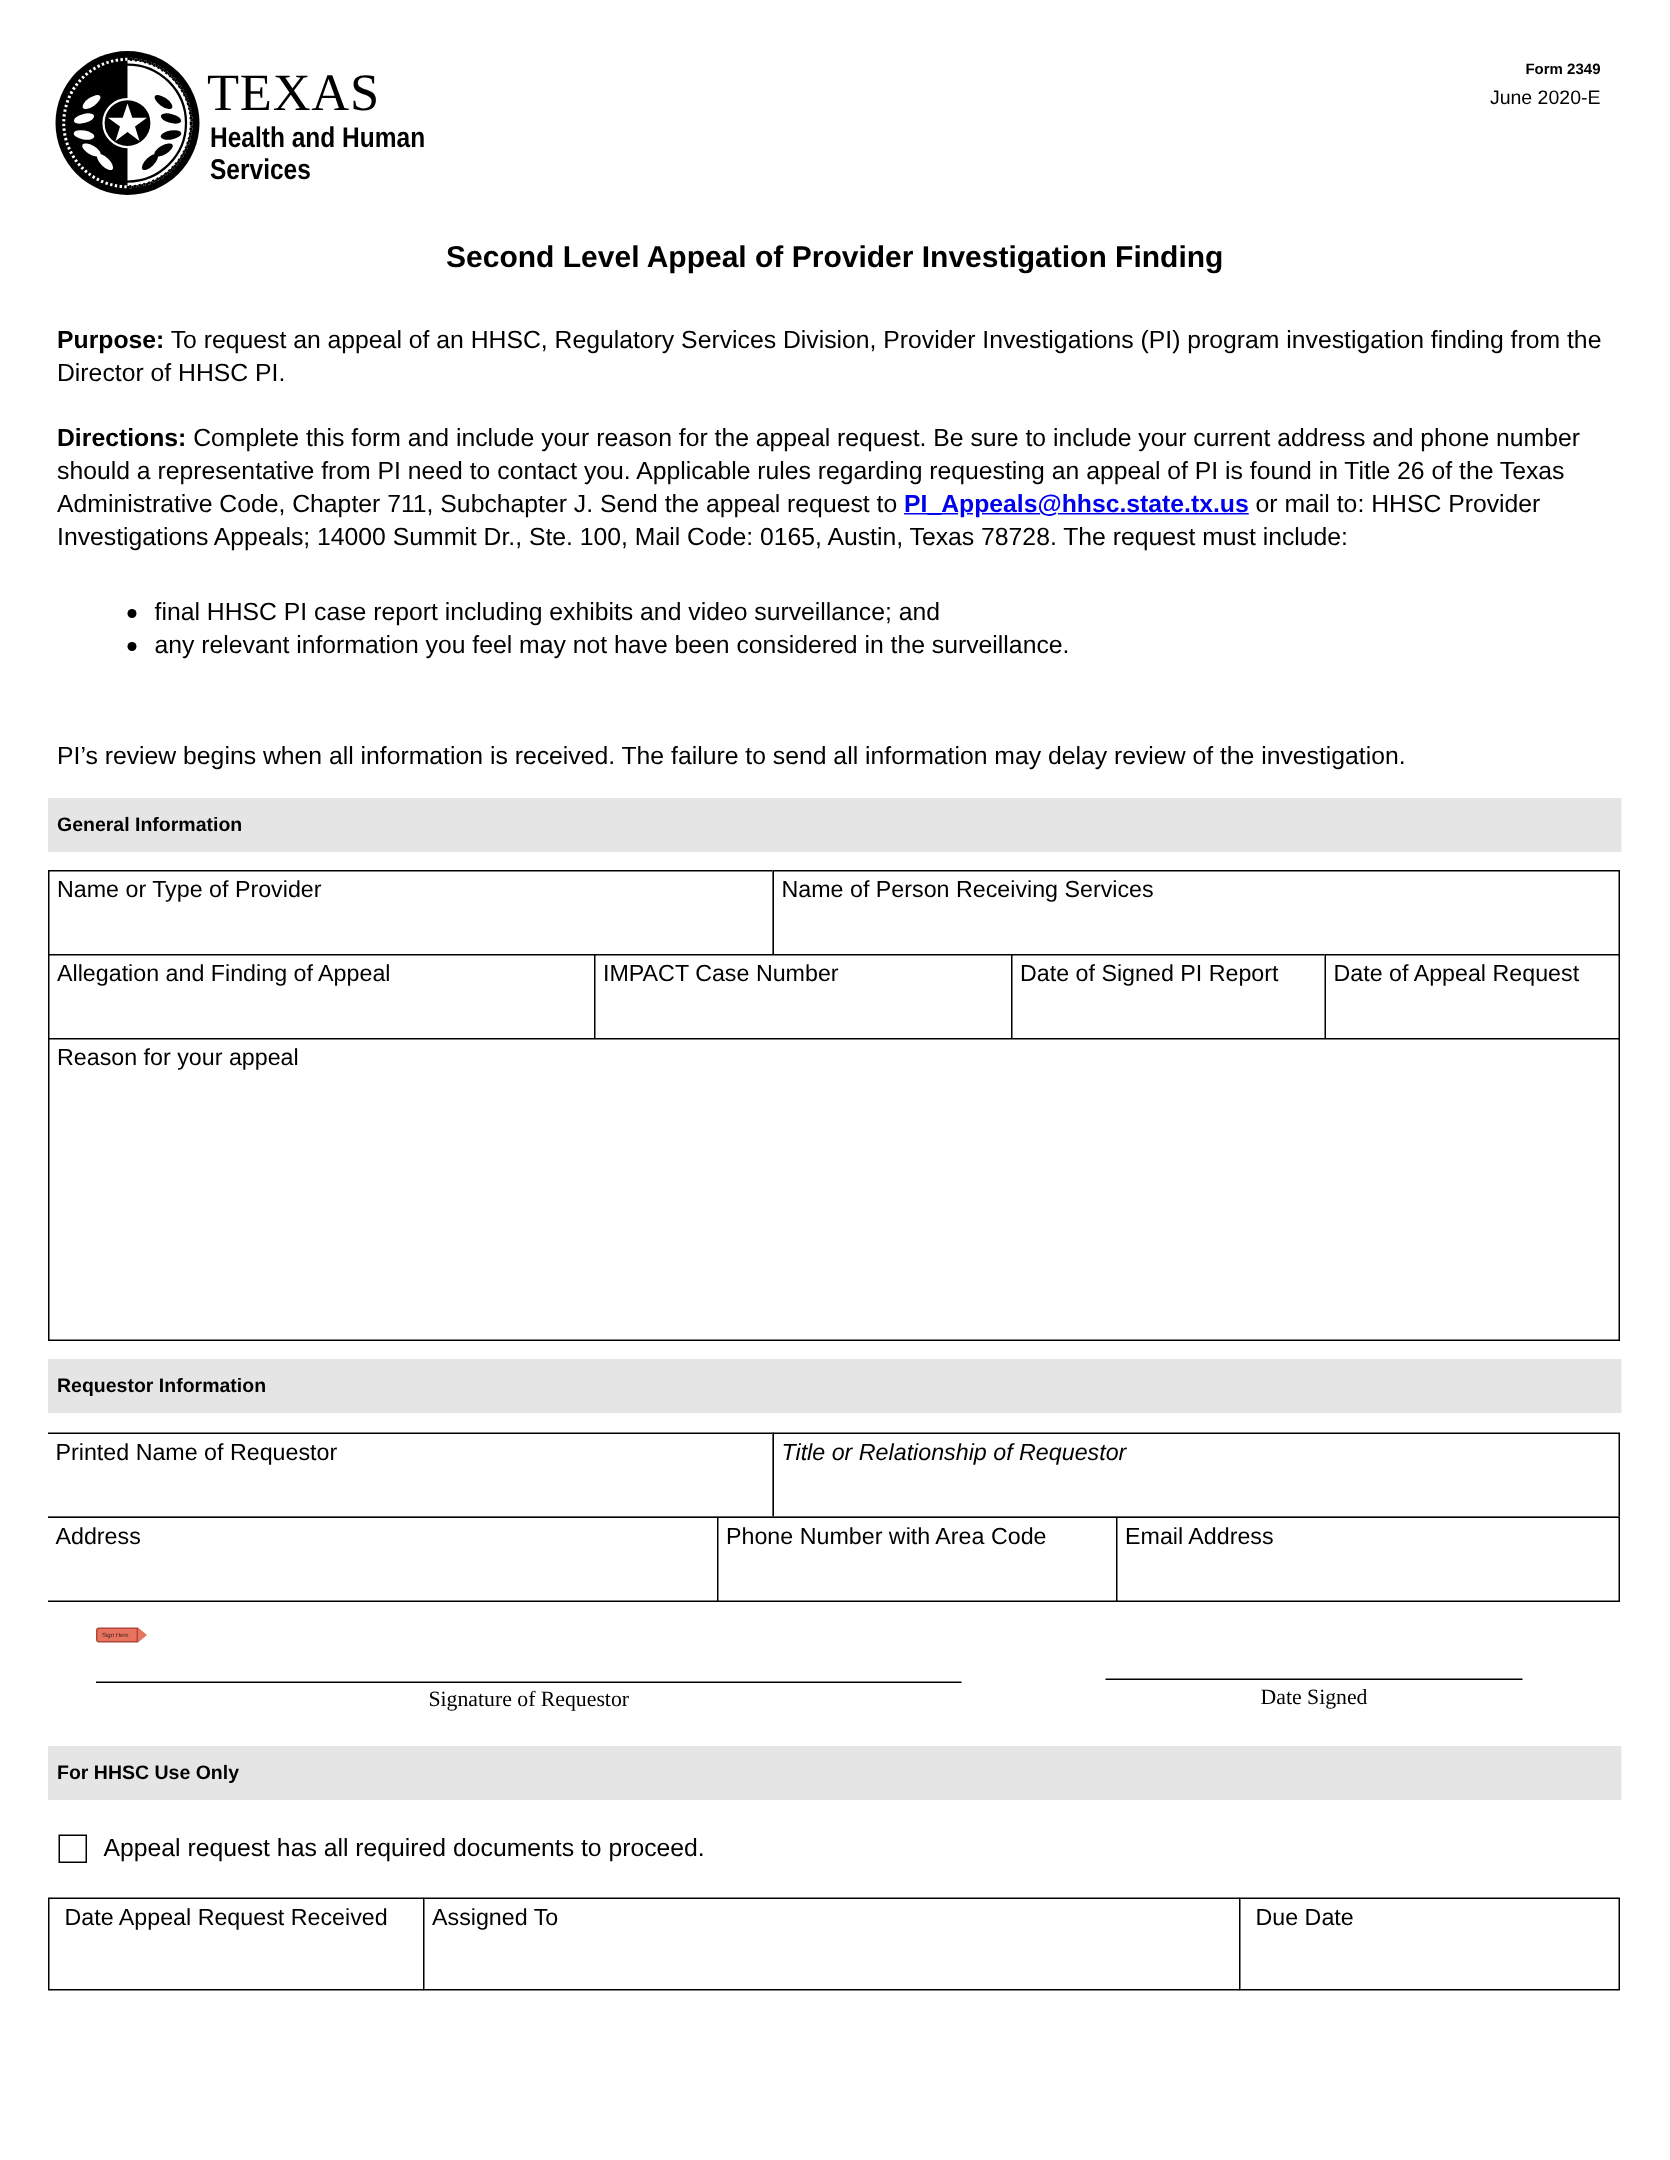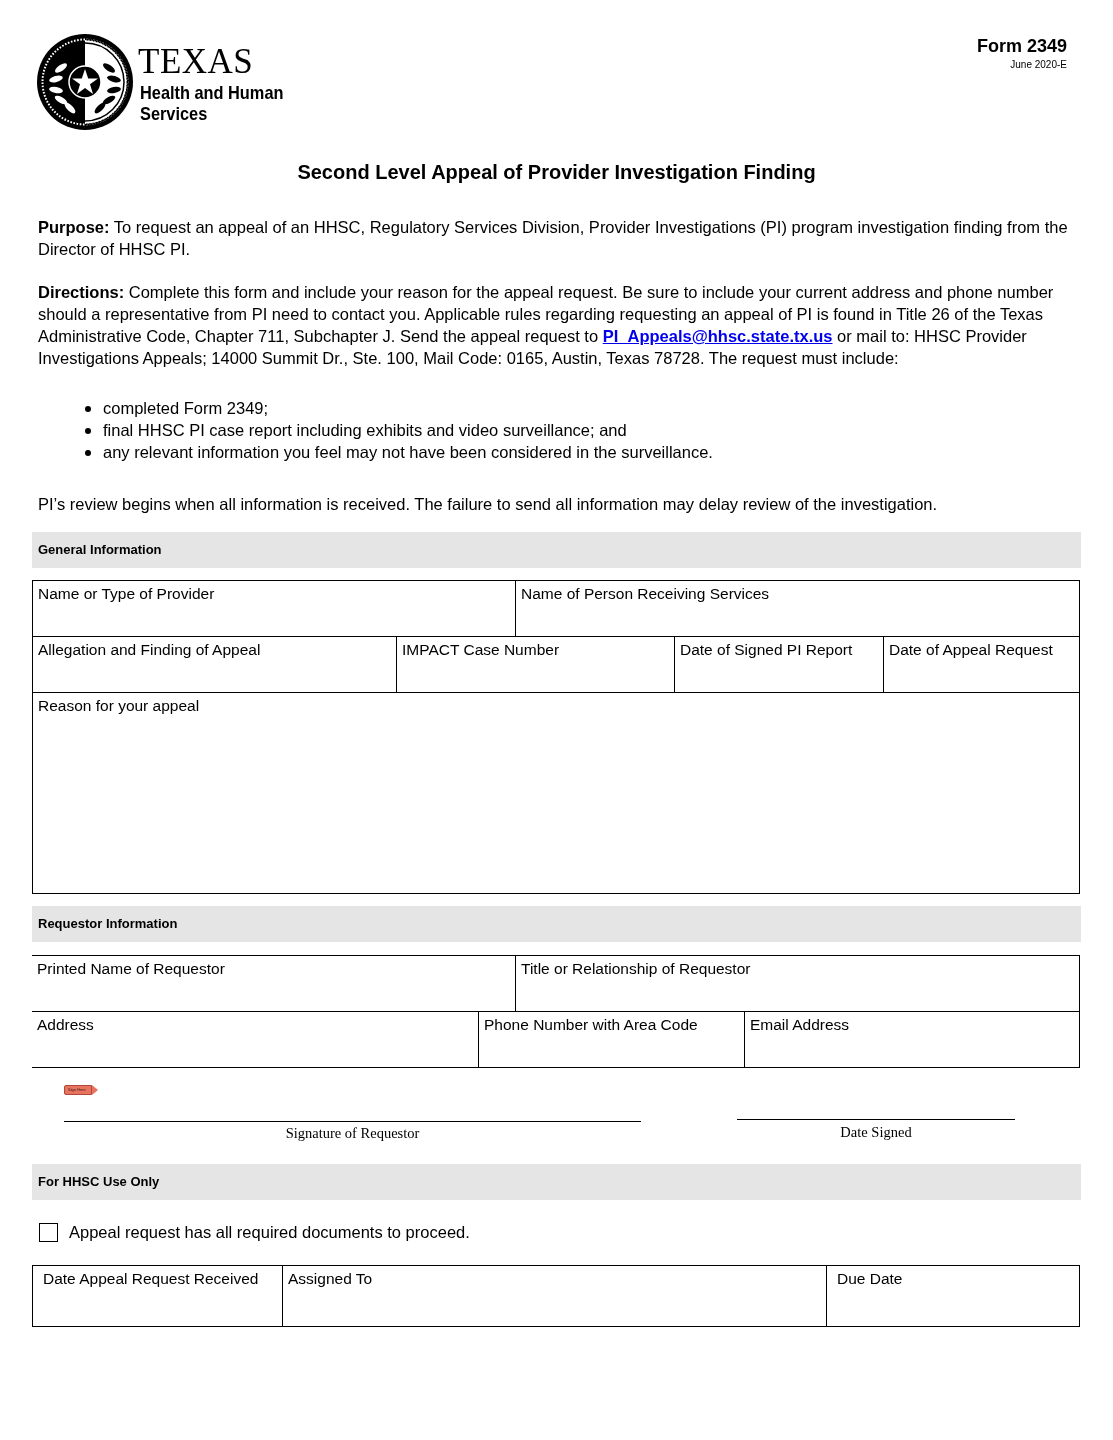--- a/index.html
+++ b/index.html
@@ -8,22 +8,22 @@
     font-family: "Liberation Sans", sans-serif; color: #000;
   }
   .abs { position: absolute; }
 
   
   #logo { left: 35px; top: 32px; width: 100px; height: 100px; }
   #logo-texas { left: 138px; top: 42px; font-family: "Liberation Serif", serif; font-size: 35px; letter-spacing: 0.5px; line-height: 40px; }
   #logo-hhs1 { left: 140px; top: 82px; font-size: 19px; font-weight: bold; line-height: 22px; transform: scaleX(0.86); transform-origin: left; }
   #logo-hhs2 { left: 140px; top: 103px; font-size: 19px; font-weight: bold; line-height: 22px; transform: scaleX(0.86); transform-origin: left; }
 
-  #form-no { right: 46px; top: 38px; font-size: 18px; font-weight: bold; text-align: right; line-height: 17px; }
-  #form-date { right: 46px; top: 56px; font-size: 10px; line-height: 17px; }
+  #form-no { right: 46px; top: 38px; font-size: 10px; font-weight: bold; text-align: right; line-height: 17px; }
+  #form-date { right: 46px; top: 56px; font-size: 13px; line-height: 17px; }
 
   #title { left: 0; width: 1113px; top: 160px; text-align: center; font-size: 20px; font-weight: bold; line-height: 24px; }
 
   .para { left: 38px; width: 1045px; font-size: 16.5px; line-height: 22px; }
   #purpose { top: 216px; }
   #directions { top: 281px; }
   .para b { font-weight: bold; }
   .para a { color: #0000ee; font-weight: bold; text-decoration: underline; }
 
   #bullets { left: 82px; top: 397px; margin: 0; padding: 0; list-style: none; font-size: 16.5px; line-height: 22px; }
@@ -97,21 +97,20 @@
 
 <div class="abs para" id="purpose">
   <b>Purpose:</b><span> To request an appeal of an HHSC, Regulatory Services Division, Provider Investigations (PI) program investigation finding from the Director of HHSC PI.</span>
 </div>
 
 <div class="abs para" id="directions">
   <b>Directions:</b><span> Complete this form and include your reason for the appeal request. Be sure to include your current address and phone number should a representative from PI need to contact you. Applicable rules regarding requesting an appeal of PI is found in Title 26 of the Texas Administrative Code, Chapter 711, Subchapter J. Send the appeal request to </span><a style="color: rgb(0, 0, 238);">PI_Appeals@hhsc.state.tx.us</a><span> or mail to: HHSC Provider Investigations Appeals; 14000 Summit Dr., Ste. 100, Mail Code: 0165, Austin, Texas 78728. The request must include:</span>
 </div>
 
 <ul class="abs" id="bullets">
-  <li>completed Form 2349;</li>
   <li>final HHSC PI case report including exhibits and video surveillance; and</li>
   <li>any relevant information you feel may not have been considered in the surveillance.</li>
 </ul>
 
 <div class="abs" id="review-note">PI’s review begins when all information is received. The failure to send all information may delay review of the investigation.</div>
 
 <div class="abs section" style="top:532px;">
   <span>General Information</span>
 </div>
 
@@ -139,21 +138,21 @@
   <span class="lbl">Reason for your appeal</span>
 </div>
 
 <div class="abs section" style="top:906px;">
   <span>Requestor Information</span>
 </div>
 
 <div class="cell" style="left:32px; top:955px; width:484px; height:57px; border-left:none;">
   <span class="lbl">Printed Name of Requestor</span>
 </div>
-<div class="cell" style="left:515px; top:955px; width:565px; height:57px;">
+<div class="cell" style="left:515px; top:955px; width:565px; height:57px;font-style:italic;">
   <span class="lbl">Title or Relationship of Requestor</span>
 </div>
 
 <div class="cell" style="left:32px; top:1011px; width:447px; height:57px; border-left:none;">
   <span class="lbl">Address</span>
 </div>
 <div class="cell" style="left:478px; top:1011px; width:267px; height:57px;">
   <span class="lbl">Phone Number with Area Code</span>
 </div>
 <div class="cell" style="left:744px; top:1011px; width:336px; height:57px;">

